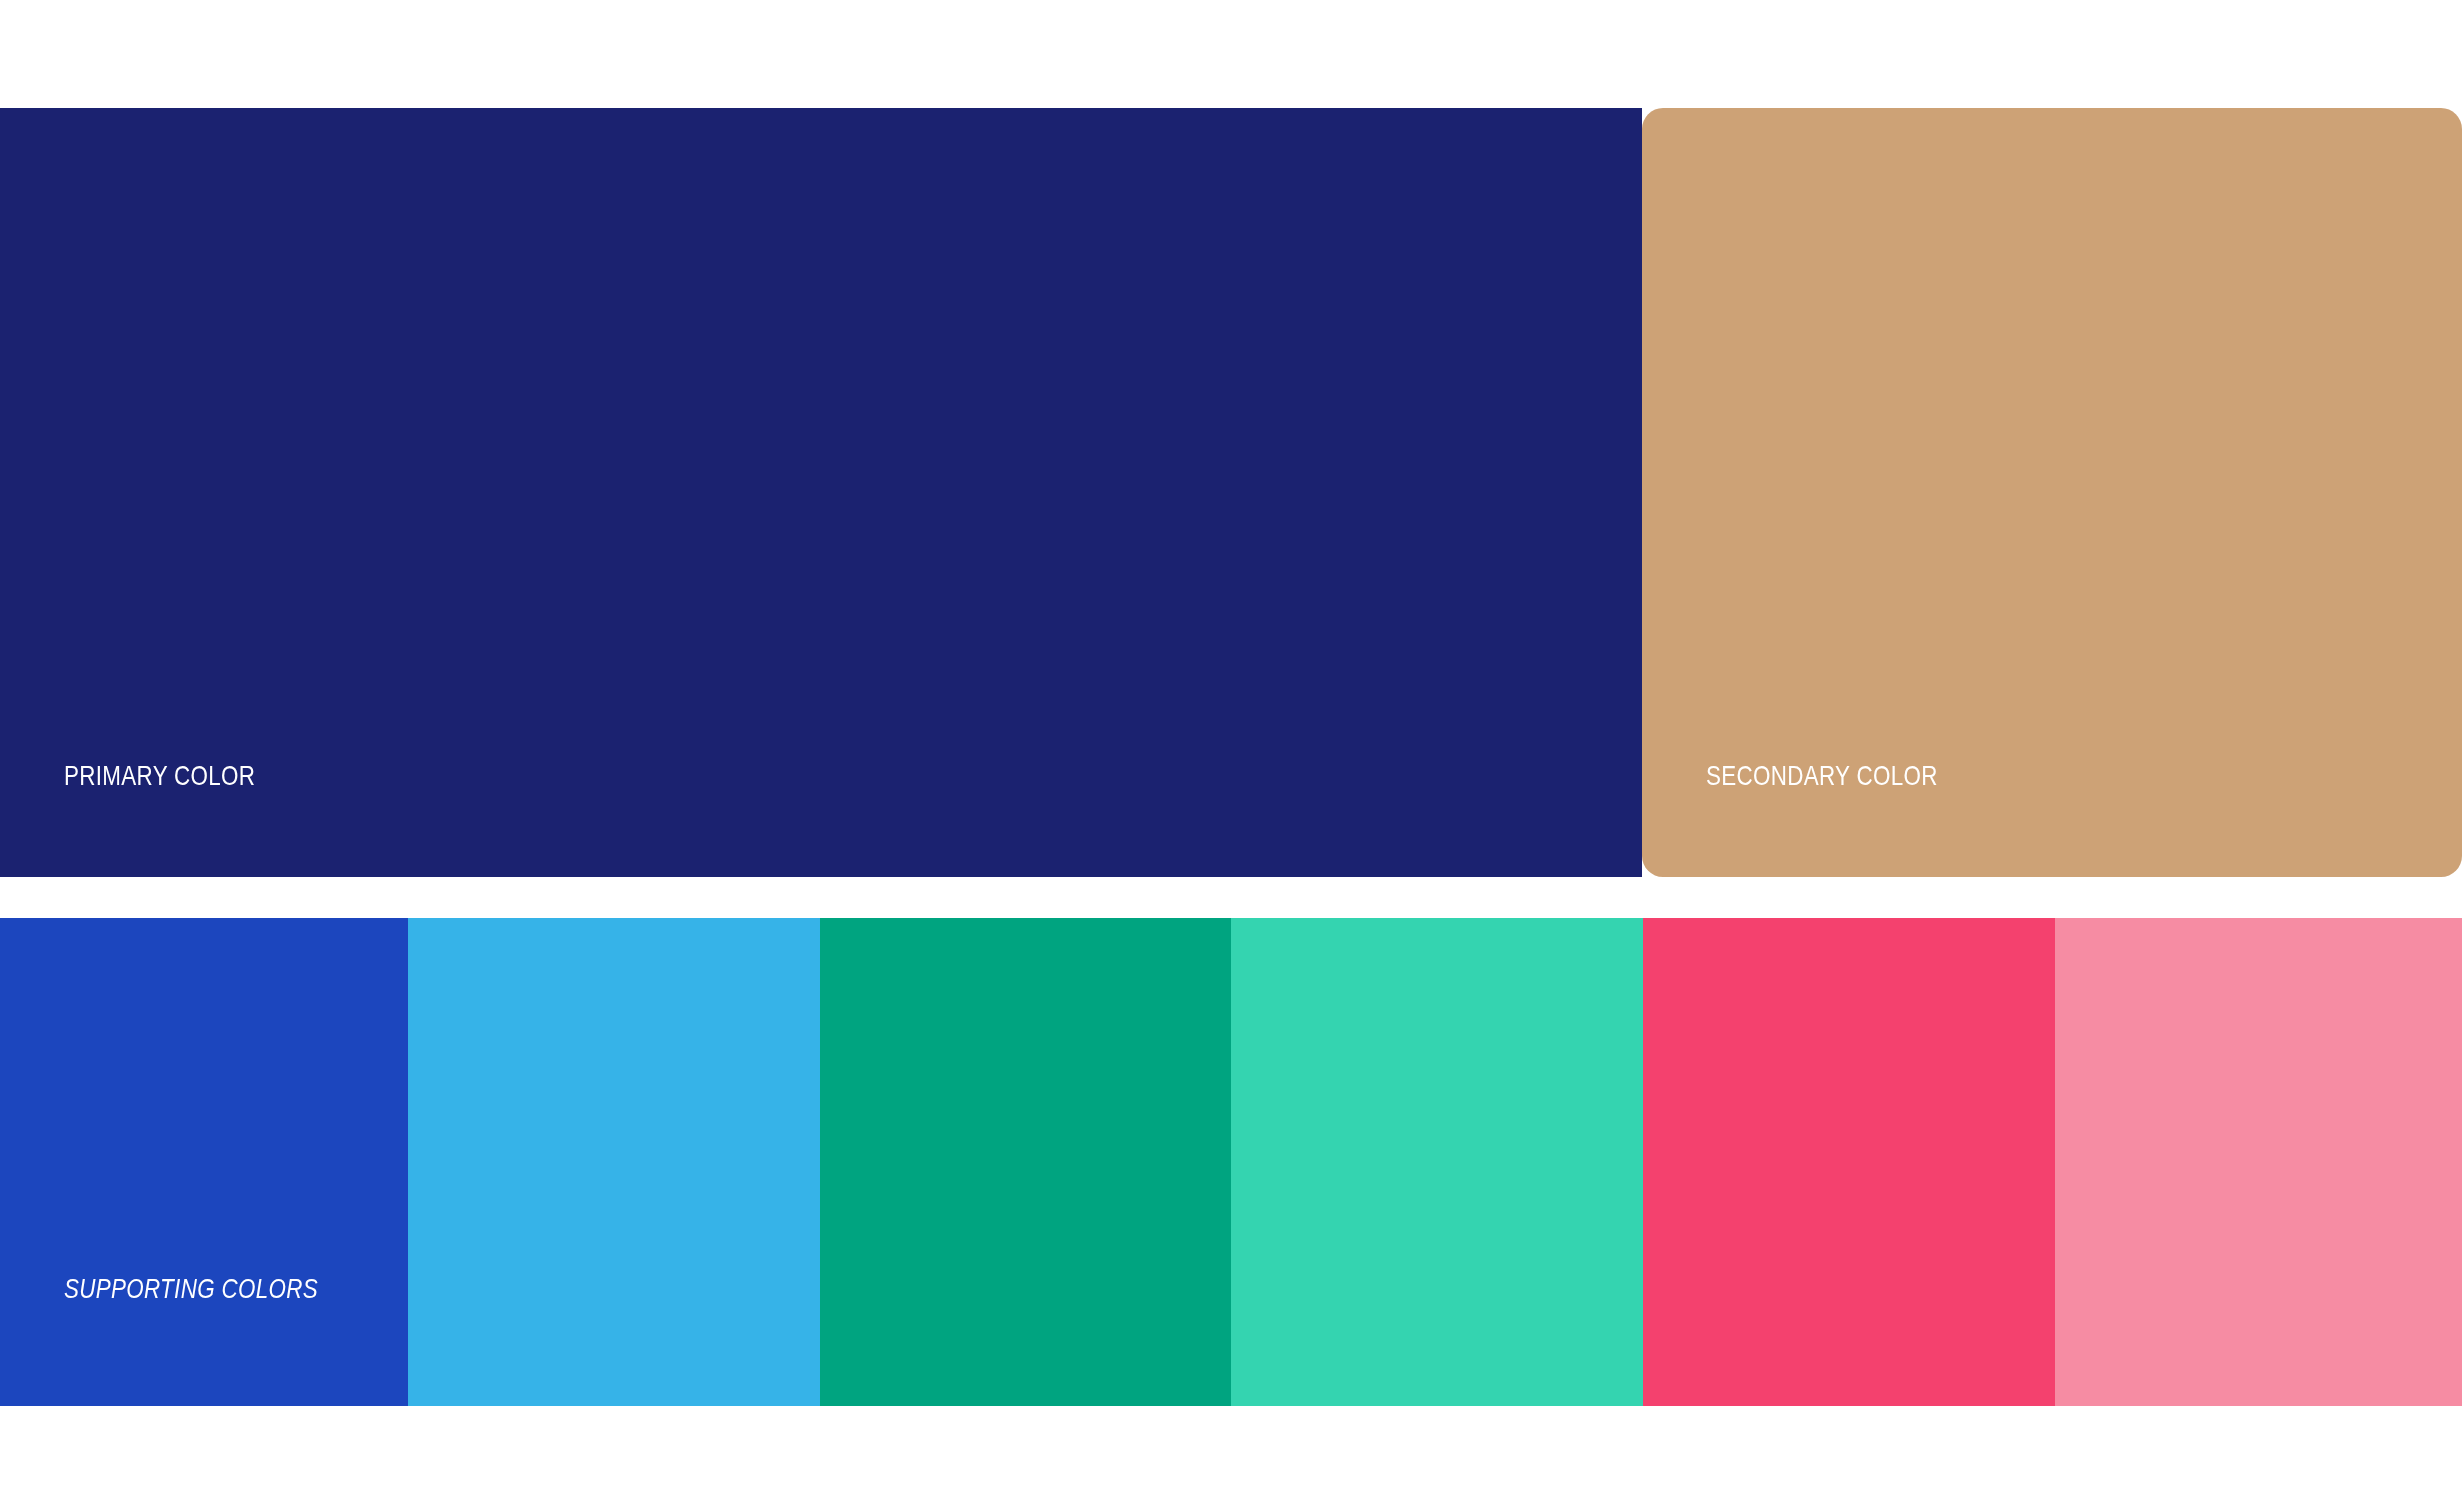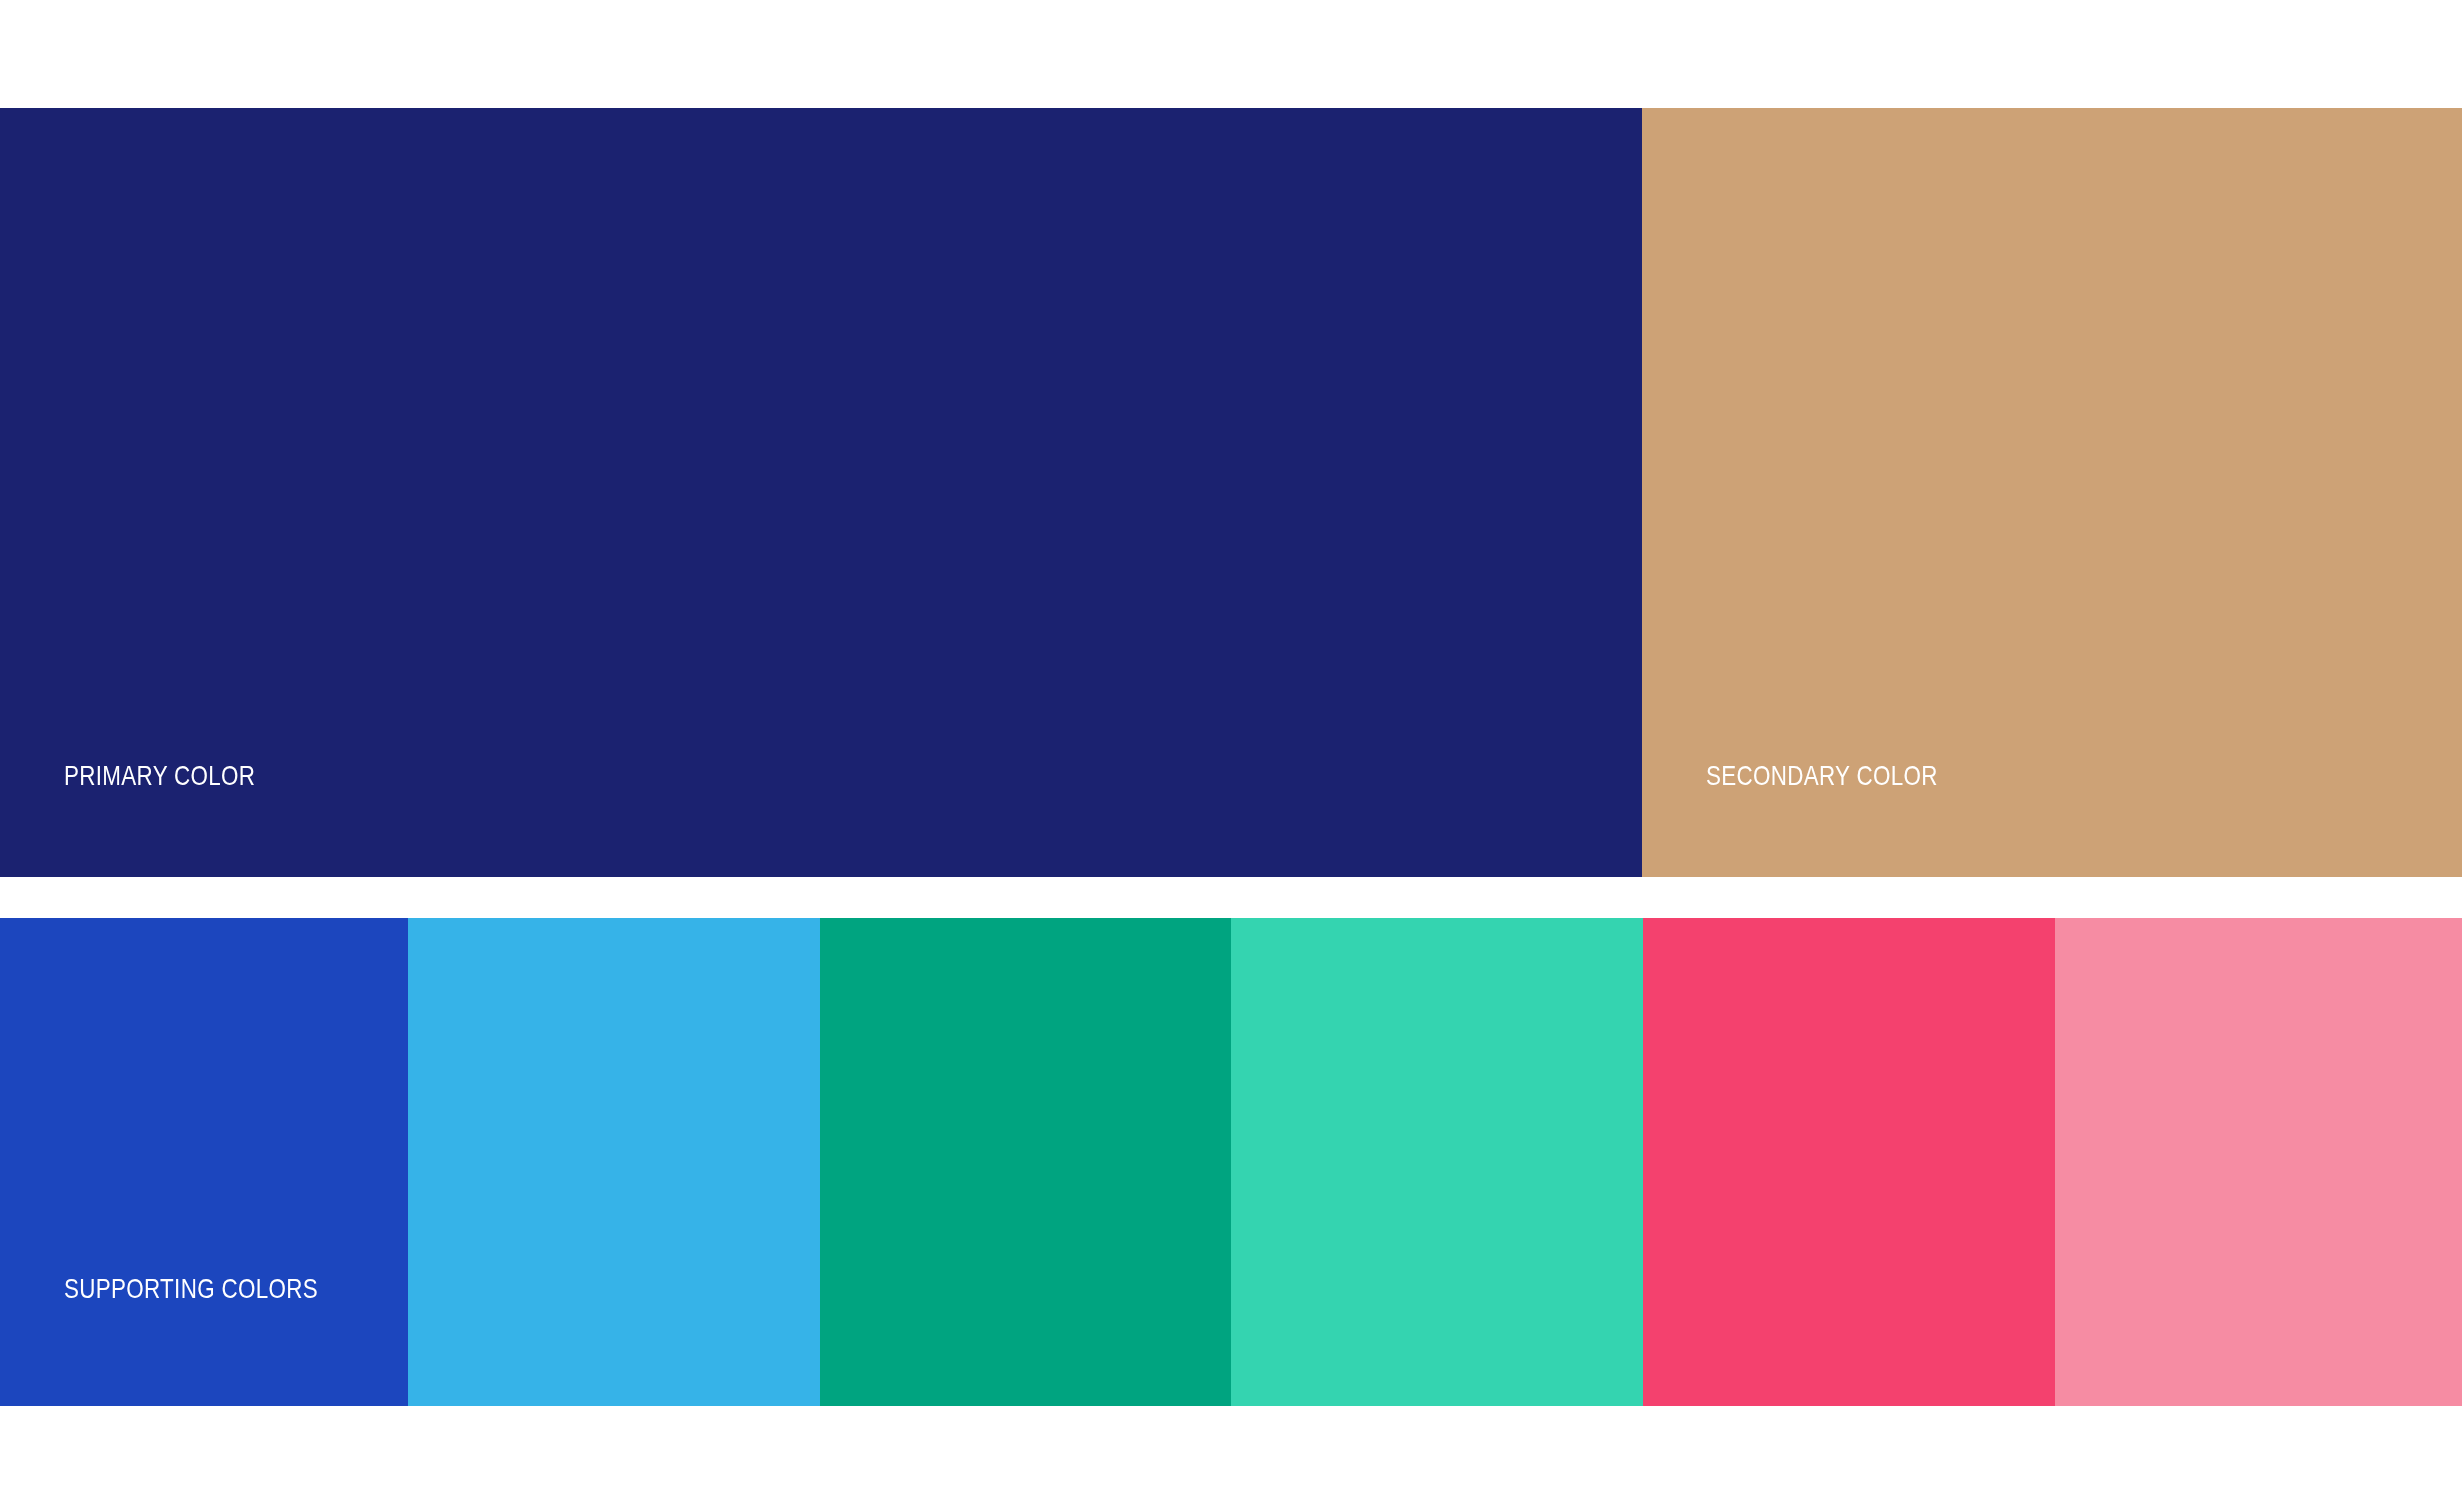--- a/index.html
+++ b/index.html
@@ -36,20 +36,21 @@
     position: relative;
     height: 100%;
     box-sizing: border-box;
     padding-left: 12px;
   }
   .swatch-primary {
     width: 1643px;
   }
   .swatch-secondary {
     width: 820px;
+    border-radius: 21px;
   }
 
   .swatch-label {
     position: absolute;
     left: 64px;
     bottom: 87px;
     color: #ffffff;
     font-family: "Liberation Sans", sans-serif;
     font-size: 28px;
     font-weight: 400;
@@ -62,20 +63,21 @@
 
   
   .supporting-row {
     position: absolute;
     left: 0;
     top: 918px;
     width: 2462px;
     height: 488px;
     display: flex;
     flex-direction: row;
+    font-style: italic;
   }
   .support-swatch {
     position: relative;
     height: 100%;
     box-sizing: border-box;
   }
   .support-swatch.s0 { width: 408px; }
   .support-swatch.s1 { width: 412px; }
   .support-swatch.s2 { width: 412px; }
   .support-swatch.s3 { width: 412px; }

